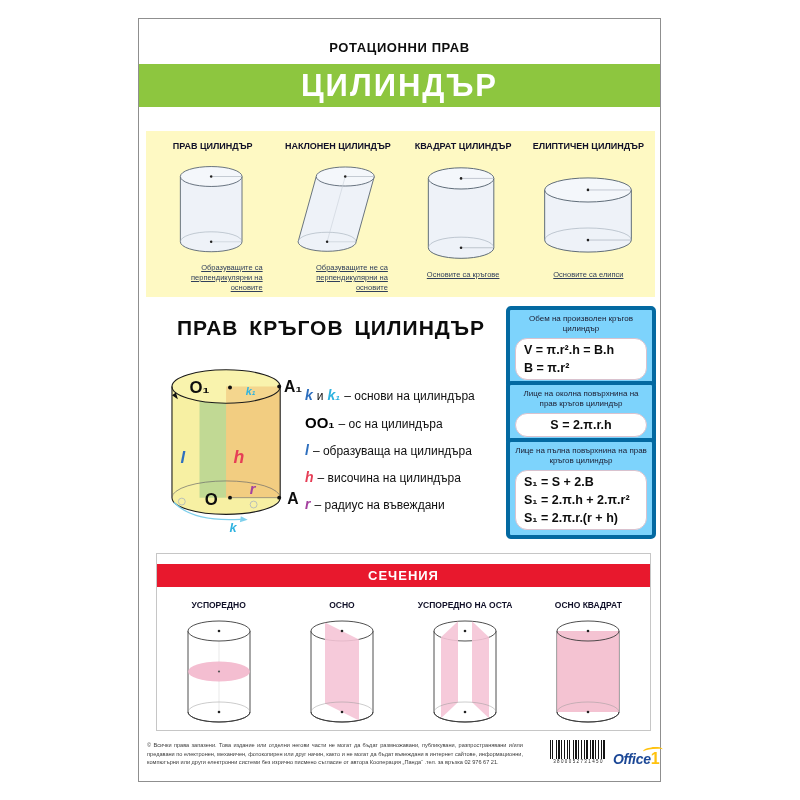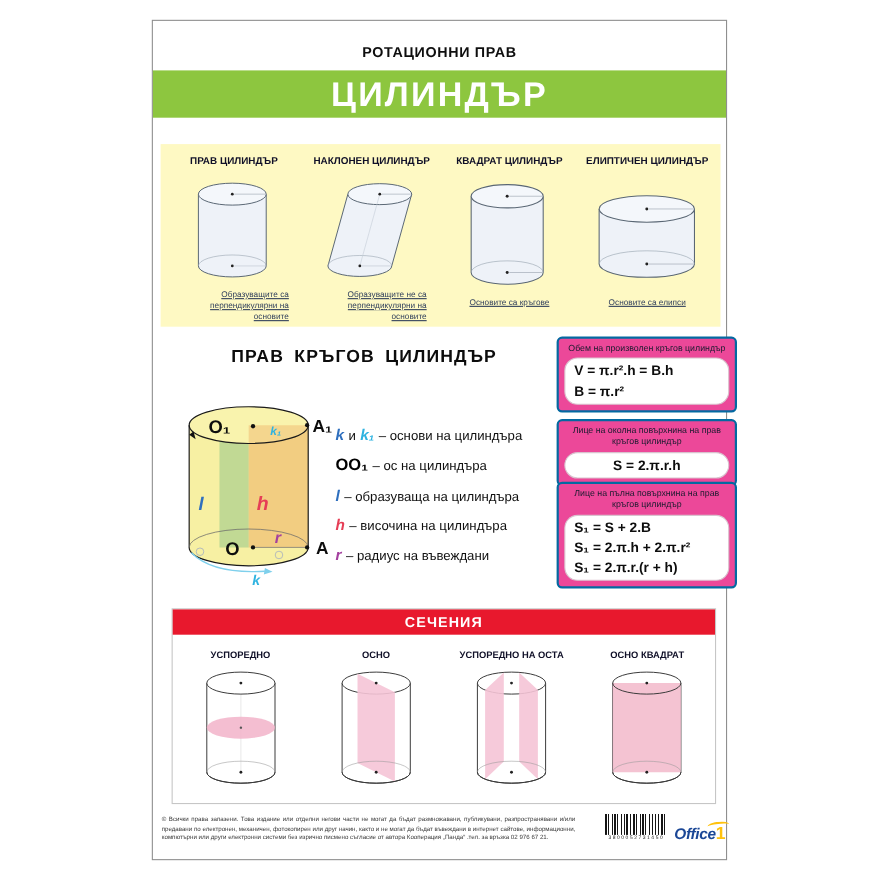--- a/index.html
+++ b/index.html
@@ -12,40 +12,40 @@
             display:flex; align-items:center; justify-content:center; }
   .banner span { color:#fff; font-size:31px; font-weight:bold; letter-spacing:2px; }
 
   .types { position:absolute; left:7px; top:112px; width:509px; height:166px; background:#fef9c3;
            display:flex; padding:10px 4px 4px; }
   .type-col { flex:1; display:flex; flex-direction:column; align-items:center; }
   .type-title { font-size:9px; font-weight:bold; color:#101028; text-align:center; height:22px; line-height:1.2; }
   .type-caption { font-size:7.5px; color:#31405c; text-align:right; line-height:1.35; margin-top:3px; max-width:100px;text-decoration:underline; }
 
   .main-heading { position:absolute; top:297px; left:10px; width:364px; text-align:center;
-                  font-size:16px; font-weight:bold; letter-spacing:1px; word-spacing:4px; color:#0c0c0c; }
+                  font-size:21px; font-weight:bold; letter-spacing:1px; word-spacing:4px; color:#0c0c0c; }
   .cyl-svg { position:absolute; left:13px; top:336px; }
 
   .legend { position:absolute; left:166px; top:368px; width:215px; }
   .leg-row { margin-bottom:11px; font-size:12px; color:#101010; display:flex; align-items:baseline; gap:4px; white-space:nowrap; }
   .sym { font-weight:bold; font-style:italic; font-size:14px; }
   .sym-big { font-weight:bold; font-style:normal; font-size:15px; color:#000; }
   .c-blue { color:#2e6fbe; } .c-cyan { color:#2fb3e0; } .c-red { color:#e63e56; } .c-purple { color:#a4409f; }
 
-  .fbox { position:absolute; left:367px; width:164px; background:#ec4899; border:2px solid #0369a1;
+  .fbox { position:absolute; left:367px; width:150px; background:#7dd3fc; border:4px solid #0369a1;
           border-radius:5px; padding:4px 5px 5px; }
   .fbox-header { font-size:8px; color:#1b1b2f; text-align:center; line-height:1.3; margin-bottom:3px; }
   .fbox-body { background:#fff; border:1px solid #d9c2ce; border-radius:12px; padding:2px 8px;
                font-weight:bold; font-size:12.5px; color:#0d0d0d; }
   .fline { line-height:1.45; }
   .center-body { text-align:center; }
   .fb1 { top:287px; } .fb2 { top:362px; } .fb3 { top:419px; }
 
   .sections { position:absolute; left:17px; top:534px; width:495px; height:178px; border:1px solid #c6c6c6; background:#fff; }
-  .sections-banner { height:23px; background:#e8182d; display:flex; align-items:center; justify-content:center; }
+  .sections-banner { height:23px; background:#e8182d; display:flex; align-items:center; justify-content:center;margin-top:10px; }
   .sections-banner span { color:#fff; font-weight:bold; font-size:13px; letter-spacing:1px; }
   .section-labels { display:flex; margin-top:13px; }
   .section-labels .slab { flex:1; text-align:center; font-size:8.5px; font-weight:bold; color:#101028; }
   .section-figs { display:flex; margin-top:7px; }
   .section-figs .sfig { flex:1; display:flex; justify-content:center; }
 
   .footer-copy { position:absolute; left:8px; top:722px; width:376px; font-size:5.6px; color:#3a3a3a;
                  line-height:1.55; text-align:justify; }
   .barcode { position:absolute; left:411px; top:721px; width:57px; height:19px;
              background:repeating-linear-gradient(90deg,#141414 0 1.5px,#fff 1.5px 2.5px,#141414 2.5px 3.5px,#fff 3.5px 6px,#141414 6px 7px,#fff 7px 8.5px); }

